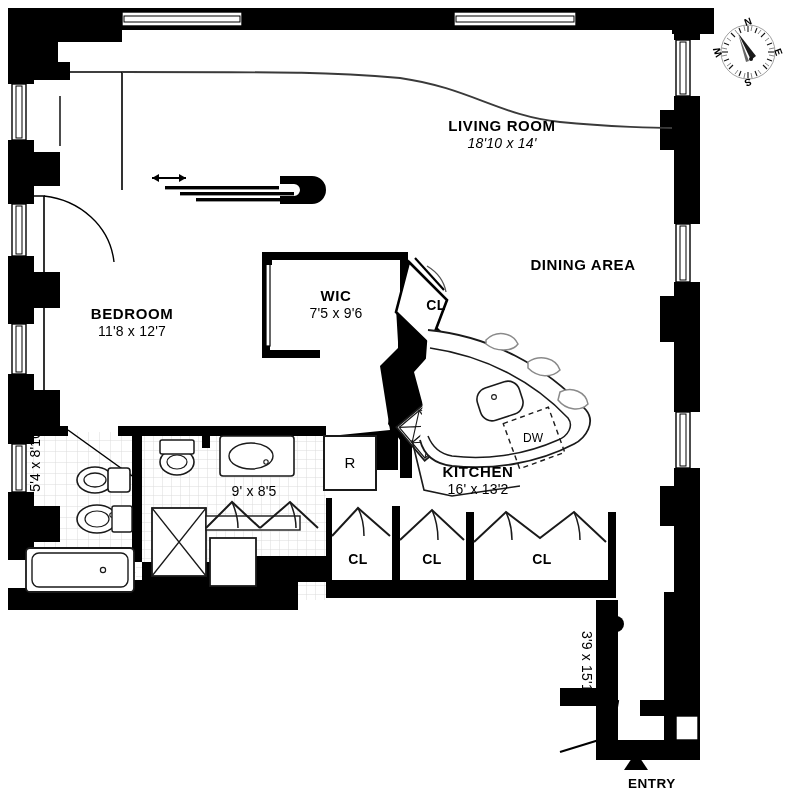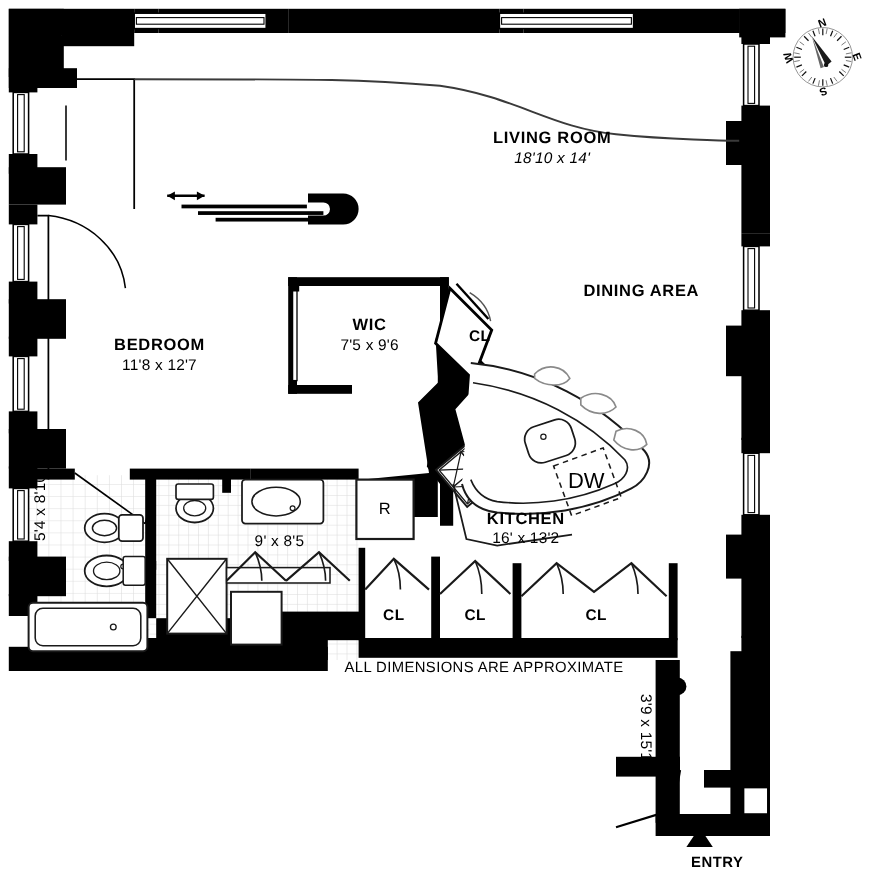--- a/index.html
+++ b/index.html
@@ -400,21 +400,21 @@
   </svg>
 
   <div class="label-layer">
 
 
     <div class="room-block" style="left:502px; top:117px;">
       <div class="lbl room-name" style="position:static;">LIVING ROOM</div>
       <div class="lbl room-dim" style="position:static;font-style:italic;">18'10 x 14'</div>
     </div>
 
-    <div class="room-block" style="left:145px; top:305px;">
+    <div class="room-block" style="left:132px; top:305px;">
       <div class="lbl room-name" style="position:static;">BEDROOM</div>
       <div class="lbl room-dim" style="position:static;">11'8 x 12'7</div>
     </div>
 
     <div class="room-block" style="left:336px; top:287px;">
       <div class="lbl room-name" style="position:static;">WIC</div>
       <div class="lbl room-dim" style="position:static;">7'5 x 9'6</div>
     </div>
 
     <div class="room-block" style="left:478px; top:463px;">
@@ -438,24 +438,23 @@
       <div class="lbl room-name" style="position:static;">FOYER</div>
       <div class="lbl room-dim" style="position:static;">3'9 x 15'10</div>
     </div>
 
     <div class="lbl tag" style="left:436px; top:305px;">CL</div>
     <div class="lbl tag" style="left:358px; top:559px;">CL</div>
     <div class="lbl tag" style="left:432px; top:559px;">CL</div>
     <div class="lbl tag" style="left:542px; top:559px;">CL</div>
 
     <div class="lbl tag" style="left:350px; top:463px; font-weight:normal; font-size:15px;">R</div>
-    <div class="lbl tag-sm" style="left:533px; top:438px; font-size:20px;text-align:right;">DW</div>
+    <div class="lbl tag-sm" style="left:533px; top:438px; font-size:12px;text-align:right;">DW</div>
     <div class="lbl tag-sm" style="left:233px; top:563px; font-size:14px;margin-top:36px;">W/D</div>
 
-    <div class="lbl note" style="left:440px; top:599px;">ALL DIMENSIONS ARE APPROXIMATE</div>
 
     <div class="lbl" style="left:636px; top:776px; transform:translateX(-50%); font-size:13.5px; font-weight:bold; letter-spacing:0.5px;padding-left:32px;">ENTRY</div>
 
     <div class="lbl" style="left:748px; top:22px; transform:translate(-50%,-50%) rotate(-20deg); font-size:10px; font-weight:bold;">N</div>
     <div class="lbl" style="left:778px; top:52px; transform:translate(-50%,-50%) rotate(70deg); font-size:10px; font-weight:bold;">E</div>
     <div class="lbl" style="left:748px; top:82px; transform:translate(-50%,-50%) rotate(160deg); font-size:10px; font-weight:bold;">S</div>
     <div class="lbl" style="left:718px; top:52px; transform:translate(-50%,-50%) rotate(250deg); font-size:10px; font-weight:bold;">W</div>
   </div>
 </div>
 

